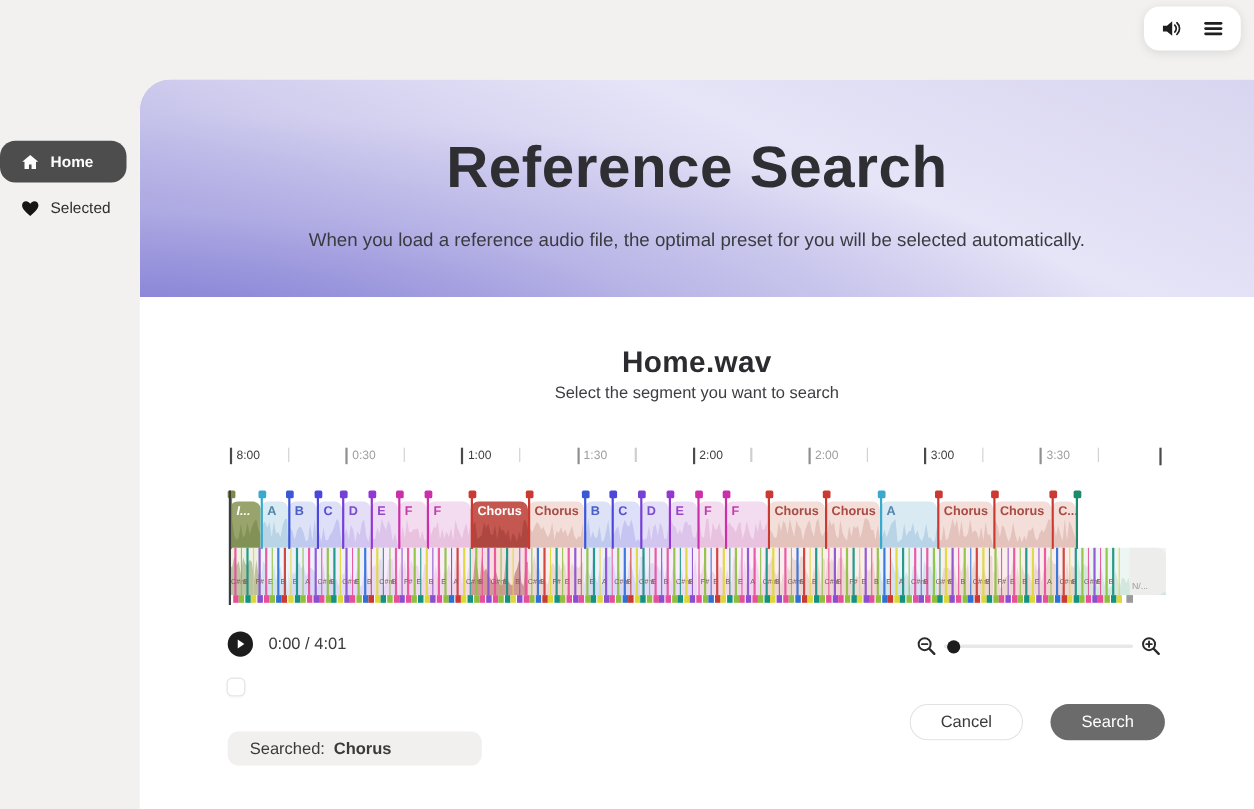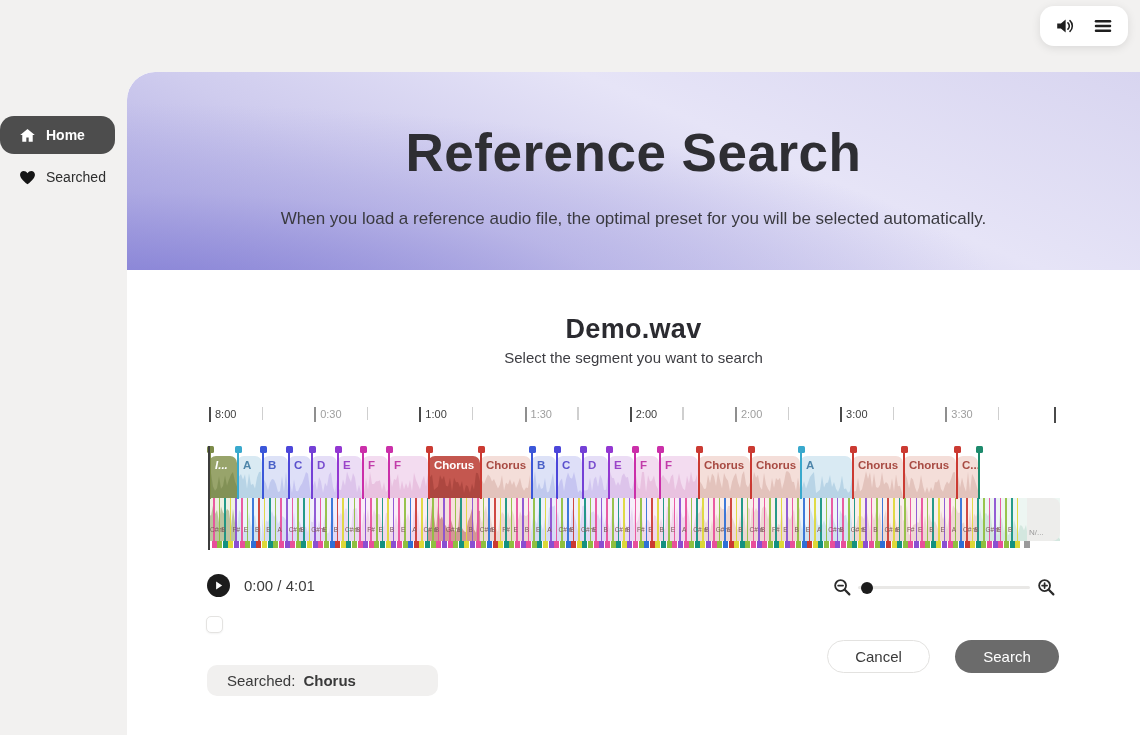--- a/index.html
+++ b/index.html
@@ -11,21 +11,21 @@
     background:#fff; border-radius:14px; box-shadow:0 2px 10px rgba(0,0,0,.10);
     display:flex; align-items:center; justify-content:center; gap:14px; z-index:30; }
   .icon-btn { width:24px; height:24px; display:flex; align-items:center; justify-content:center;
     cursor:pointer; color:#1f1f1f; }
 
   
   .sidebar { position:absolute; left:0; top:0; width:127px; height:735px; z-index:5; }
   .side-item { display:flex; align-items:center; gap:9px; height:38px; padding-left:18px;
     color:#2d2d2d; font-size:14px; cursor:pointer; }
   .side-item.active { background:#4d4d4d; color:#fff; font-weight:bold;
-    border-radius:14px; width:115px; }
+    border-radius:14px; width:115px;margin-top:12px; }
   .side-item + .side-item { margin-top:4px; }
   .side-item .ic { width:19px; height:19px; flex:0 0 auto; display:flex; align-items:center; }
   .side-list { position:absolute; top:116px; left:0; right:0; }
 
   
   .main { position:absolute; left:127px; top:72px; width:1013px; height:679px;
     background:#ffffff; border-top-left-radius:28px; overflow:hidden; }
   .hero { position:absolute; left:0; top:0; width:1013px; height:198px;
     border-top-left-radius:28px;
     background:
@@ -122,33 +122,33 @@
           </svg>
       </span>
       <span>Home</span>
     </div>
     <div class="side-item">
       <span class="ic">
         <svg width="19" height="19" viewBox="0 0 24 24">
             <path d="M12 20.6C5.6 15.2 2.6 12 2.6 8.4 2.6 5.7 4.7 3.8 7.2 3.8c1.9 0 3.5 1 4.8 2.9 1.3-1.9 2.9-2.9 4.8-2.9 2.5 0 4.6 1.9 4.6 4.6 0 3.6-3 6.8-9.4 12.2z" fill="#161616"></path>
           </svg>
       </span>
-      <span>Searched</span>
+      <span>Selected</span>
     </div>
   </div>
 </div>
 
 <div class="main">
 
   <div class="hero">
     <div class="hero-title">Reference Search</div>
     <div class="hero-sub">When you load a reference audio file, the optimal preset for you will be selected automatically.</div>
   </div>
 
-  <div class="file-title">Demo.wav</div>
+  <div class="file-title">Home.wav</div>
   <div class="file-hint">Select the segment you want to search</div>
 
   <div class="ruler" id="ruler">
       <div class="tick" style="left: 2px; width: 2px; height: 15px; background: rgb(74, 74, 74);"></div>
       <div class="tick-label" style="left: 8px; color: rgb(62, 62, 62);">8:00</div>
       <div class="tick" style="left: 54.5934px; width: 1.5px; height: 13px; background: rgb(207, 207, 207);"></div>
       <div class="tick" style="left: 107.187px; width: 2px; height: 15px; background: rgb(143, 143, 143);"></div>
       <div class="tick-label" style="left: 113.187px; color: rgb(158, 158, 158);">0:30</div>
       <div class="tick" style="left: 159.78px; width: 1.5px; height: 13px; background: rgb(207, 207, 207);"></div>
       <div class="tick" style="left: 212.373px; width: 2px; height: 15px; background: rgb(74, 74, 74);"></div>

